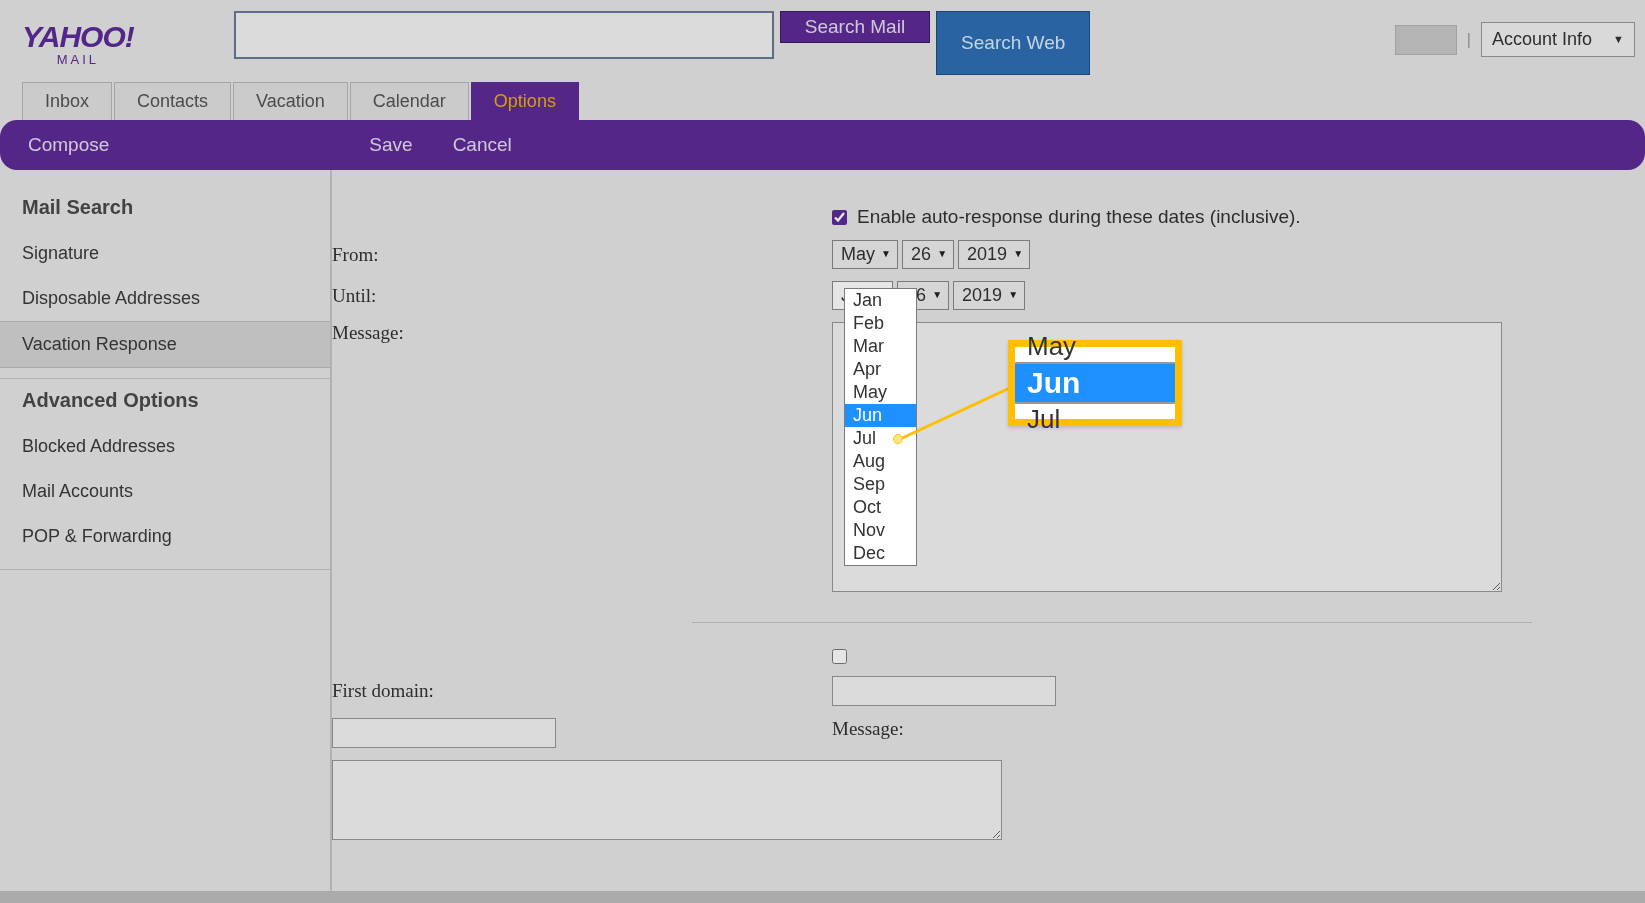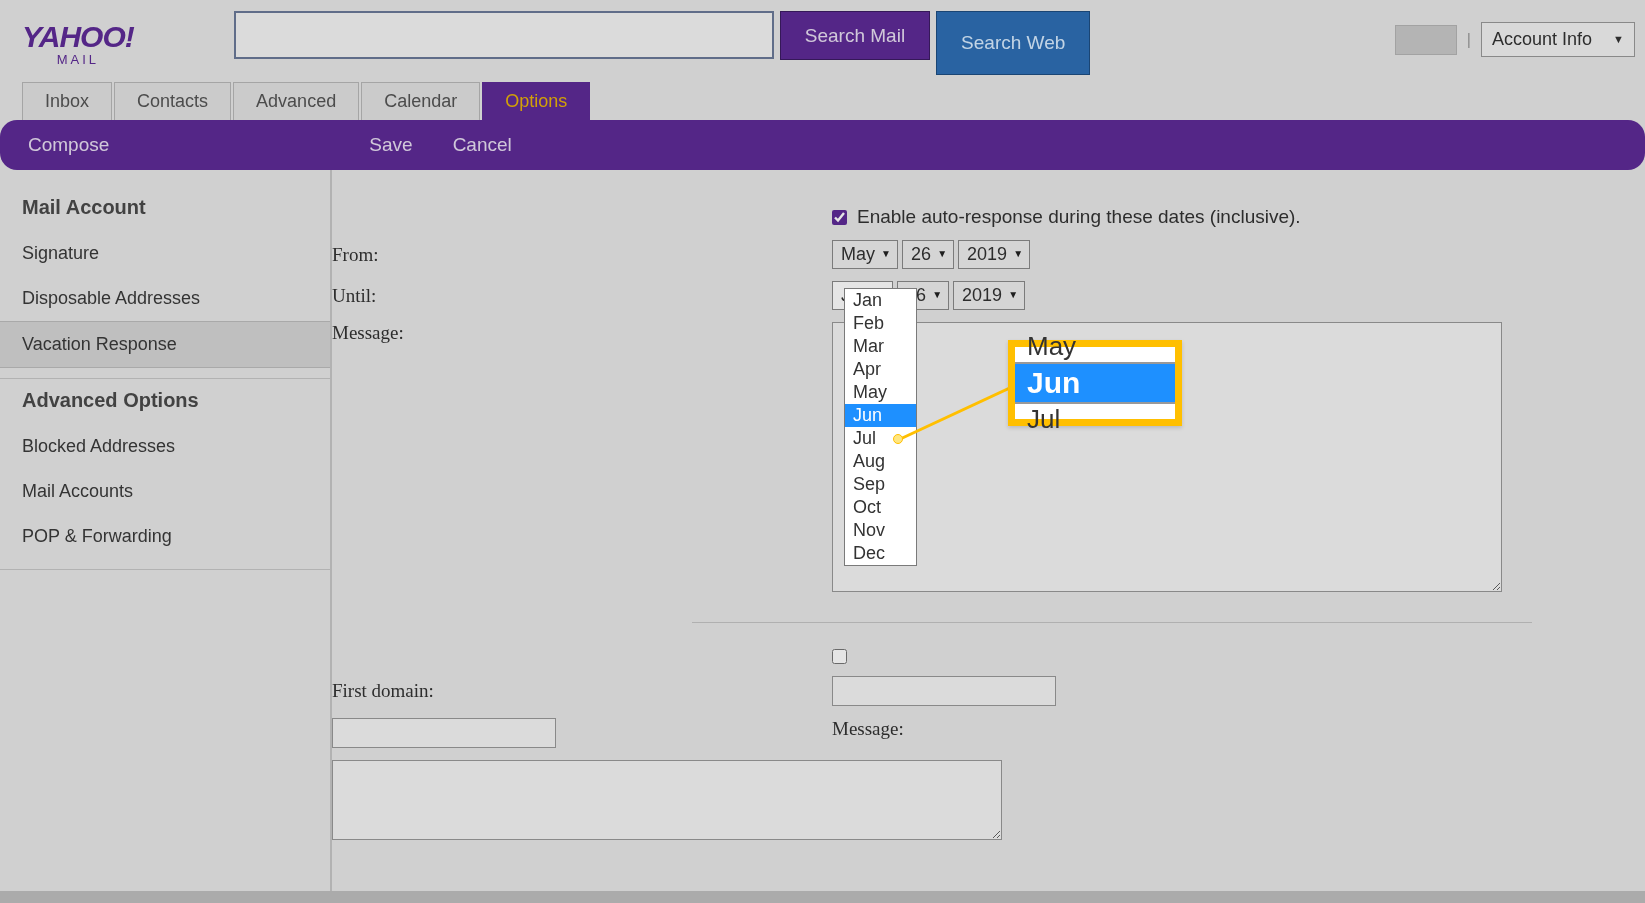--- a/index.html
+++ b/index.html
@@ -48,21 +48,21 @@
   .search-area { display: flex; align-items: stretch; }
   .search-input {
     width: 540px;
     height: 48px;
     border: 2px solid #6b7a99;
     background: #f4f4f4;
     padding: 0 8px;
     font-size: 16px;
   }
   .btn-search-mail {
-    height: 49px;
+    height: 32px;
     padding: 0 24px;
     background: #5e2b97;
     color: #e8dff2;
     border: 1px solid #3c1b63;
     font-size: 19px;
     margin-left: 6px;
     cursor: pointer;
     text-align: right;
   }
   .btn-search-web {
@@ -305,35 +305,35 @@
   <div class="header-right">
     <div class="user-placeholder"></div>
     <span class="sep">|</span>
     <div class="account-select">Account Info</div>
   </div>
 </div>
 
 <div class="tabbar">
   <div class="tab">Inbox</div>
   <div class="tab">Contacts</div>
-  <div class="tab">Advanced</div>
+  <div class="tab">Vacation</div>
   <div class="tab">Calendar</div>
   <div class="tab active">Options</div>
 </div>
 
 <div class="actionbar">
   <span class="compose">Compose</span>
   <span class="save">Save</span>
   <span class="cancel">Cancel</span>
 </div>
 
 <div class="body-row">
 
   <div class="sidebar">
-    <div class="side-heading">Mail Account</div>
+    <div class="side-heading">Mail Search</div>
     <div class="side-item">Signature</div>
     <div class="side-item">Disposable Addresses</div>
     <div class="side-item selected">Vacation Response</div>
     <div class="side-div"></div>
     <div class="side-heading">Advanced Options</div>
     <div class="side-item">Blocked Addresses</div>
     <div class="side-item">Mail Accounts</div>
     <div class="side-item">POP &amp; Forwarding</div>
     <div class="side-div"></div>
   </div>

